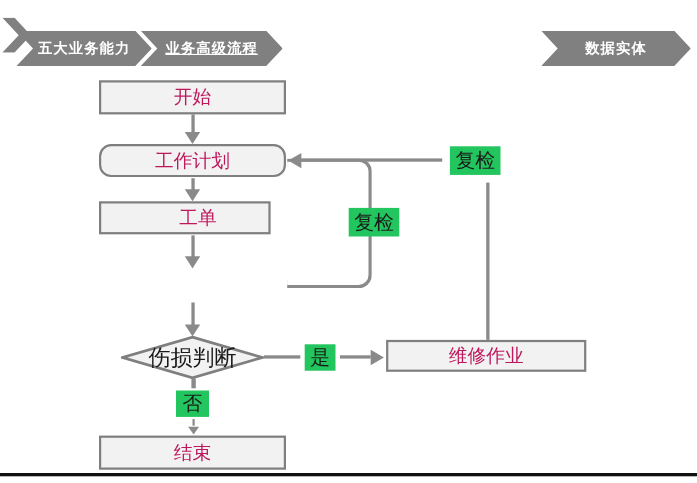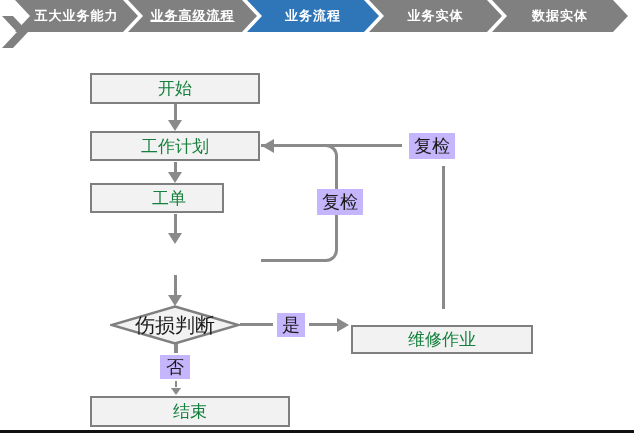--- a/index.html
+++ b/index.html
@@ -8,45 +8,45 @@
     position:relative; width:634px; height:439px; background:#ffffff;
     font-family:"Liberation Sans", sans-serif; overflow:hidden;
   }
   
   .lead-chevron {
     position:absolute; top:16px; left:2px; width:26px; height:32px;
     background:#808080;
     clip-path:polygon(0 0, 11px 0, 100% 50%, 11px 100%, 0 100%, 15px 50%);
   }
   .tab {
-    position:absolute; top:0; height:32px; background:#808080;
+    position:absolute; top:28px; height:32px; background:#808080;
     color:#ffffff; font-size:13px; font-weight:bold;
     display:flex; align-items:center; justify-content:center;
     letter-spacing:1px;
     clip-path:polygon(0 0, calc(100% - 15px) 0, 100% 50%, calc(100% - 15px) 100%, 0 100%, 15px 50%);
     cursor:pointer;
   }
   .tab.active { background:#2e76b8; }
   .tab1 { left:15px;  width:123px; }
   .tab2 { left:128px; width:129px;text-decoration:underline; }
   .tab3 { left:247px; width:132px; }
   .tab4 { left:369px; width:133px; }
   .tab5 { left:492px; width:136px;text-align:center; }
   
   .node {
     position:absolute; background:#f2f2f2; border:2px solid #7f7f7f;
     display:flex; align-items:center; justify-content:center;
-    font-size:17px; color:#15803d;
+    font-size:17px; color:#be185d;
   }
   .n-start   { left:90px;  top:73px;  width:170px; height:31px; }
-  .n-plan    { left:90px;  top:131px; width:170px; height:30px; }
-  .n-order   { left:90px;  top:183px; width:134px; height:30px;padding-left:24px; }
+  .n-plan    { left:90px;  top:131px; width:170px; height:30px;border-radius:11px; }
+  .n-order   { left:90px;  top:183px; width:156px; height:30px;padding-left:24px; }
   .n-inspect { left:90px;  top:244px; width:170px; height:30px; }
-  .n-end     { left:90px;  top:396px; width:200px; height:31px; }
-  .n-repair  { left:351px; top:309px; width:182px; height:29px;margin-top:16px; }
+  .n-end     { left:90px;  top:396px; width:170px; height:31px; }
+  .n-repair  { left:351px; top:309px; width:182px; height:29px; }
   .diamond { position:absolute; left:110px; top:305px; width:130px; height:40px; }
   .diamond svg { position:absolute; left:0; top:0; }
   .diamond .dlabel {
     position:absolute; left:0; top:0; width:100%; height:100%;
     display:flex; align-items:center; justify-content:center;
     font-size:20px; color:#1a1a1a;
   }
   
   .vline { position:absolute; width:3px; background:#8a8a8a; }
   .hline { position:absolute; height:3px; background:#8a8a8a; }
@@ -62,38 +62,36 @@
   .ah-right { position:absolute; width:0; height:0;
               border-top:7px solid transparent; border-bottom:7px solid transparent;
               border-left:12px solid #8a8a8a; }
   .loop {
     position:absolute; left:261px; top:144px; width:77px; height:118px;
     border-top:3px solid #8a8a8a; border-right:3px solid #8a8a8a;
     border-bottom:3px solid #8a8a8a; border-radius:0 12px 12px 0;
   }
   .edge-label {
     position:absolute; display:flex; align-items:center; justify-content:center;
-    font-size:18px; color:#1a1a1a; background:#c4b5fd;
+    font-size:18px; color:#1a1a1a; background:#22c55e;
   }
   .lbl-recheck-inner { left:317px; top:189px; width:46px; height:26px; }
   .lbl-recheck-outer { left:409px; top:133px; width:46px; height:26px; }
   .lbl-yes { left:277px; top:313px; width:28px; height:24px; }
   .lbl-no  { left:160px; top:355px; width:30px; height:24px; }
   .bottom-rule { position:absolute; left:0; top:430px; width:634px; height:3px; background:#111111; }
 </style>
 </head>
 <body>
 
 <div class="canvas">
 
   <div class="lead-chevron"></div>
   <div class="tab tab1">五大业务能力</div>
   <div class="tab tab2">业务高级流程</div>
-  <div class="tab tab3 active">业务流程</div>
-  <div class="tab tab4">业务实体</div>
   <div class="tab tab5">数据实体</div>
 
   <div class="node n-start">开始</div>
   <div class="node n-plan">工作计划</div>
   <div class="node n-order">工单</div>
   <div class="node n-repair">维修作业</div>
   <div class="node n-end">结束</div>
 
   <div class="diamond">
     <svg width="130" height="40" viewBox="0 0 130 40">

